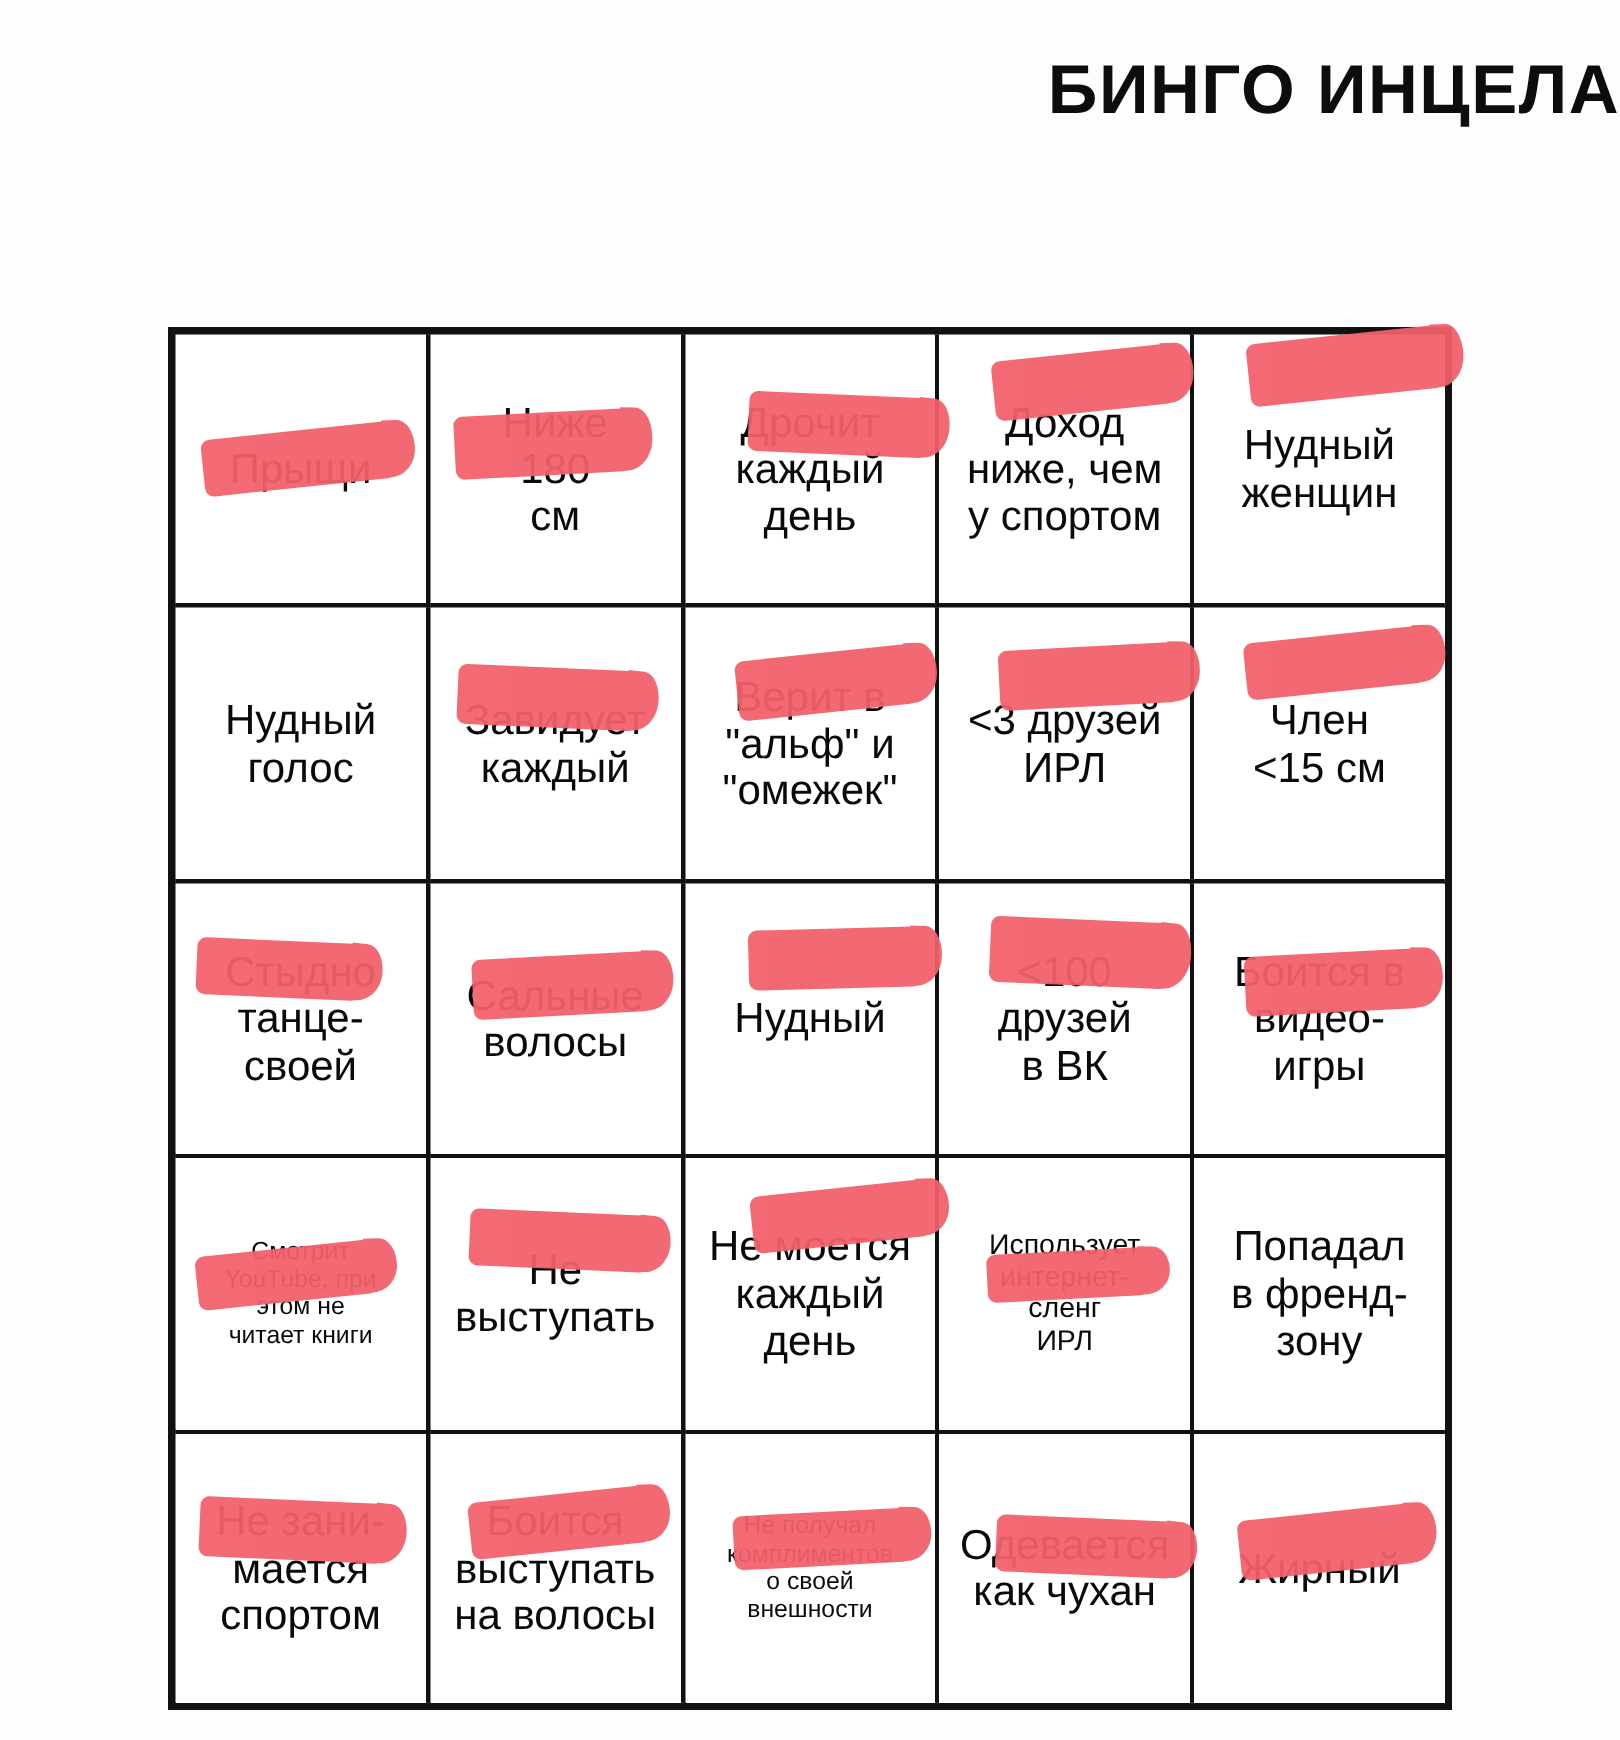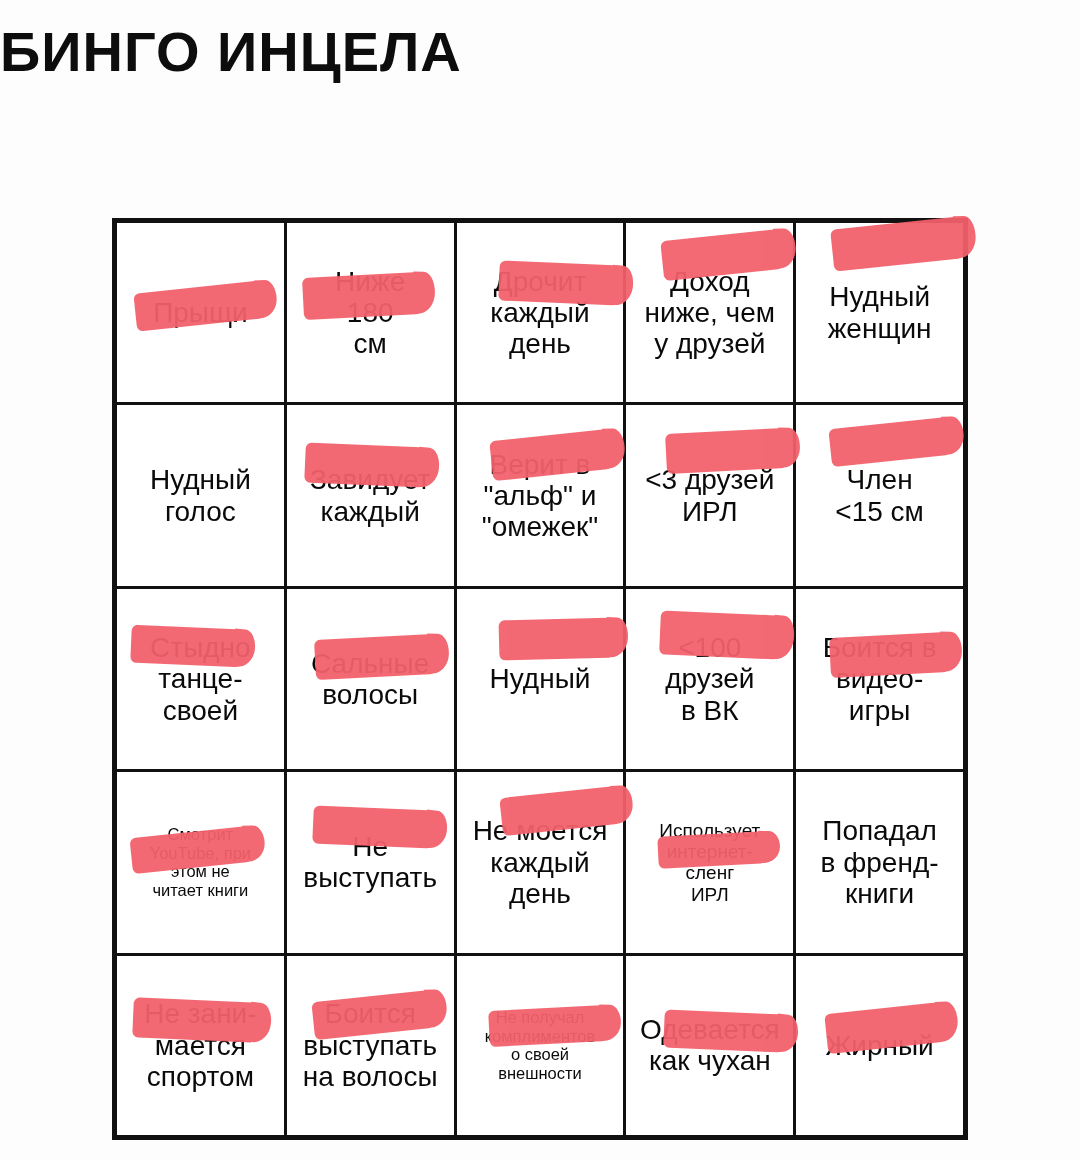--- a/index.html
+++ b/index.html
@@ -17,26 +17,26 @@
   }
 
   .page {
     width: 1080px;
     height: 1160px;
     position: relative;
     background: #fdfdfd;
   }
 
   .title {
-    text-align: left;
-    font-size: 56px;
+    text-align: right;
+    font-size: 46px;
     font-weight: bold;
     letter-spacing: 1px;
     margin: 0;
-    padding-top: 24px;
+    padding-top: 36px;
     line-height: 1.0;
     color: #0d0d0d;
   }
 
   .board-wrap {
     position: absolute;
     left: 112px;
     top: 218px;
     width: 856px;
     height: 922px;
@@ -120,21 +120,21 @@
             </td>
             <td>
               <div class="cell-inner">Дрочит
 каждый
 день</div>
               <span class="mark rot-c" style="left: 42px; top: 40px; width: 120px; height: 40px; background: rgb(242, 96, 107);"></span>
             </td>
             <td>
               <div class="cell-inner">Доход
 ниже, чем
-у друзей</div>
+у спортом</div>
               <span class="mark rot-b" style="left: 36px; top: 12px; width: 120px; height: 40px; background: rgb(242, 96, 107);"></span>
             </td>
             <td>
               <div class="cell-inner">Нудный
 женщин</div>
               <span class="mark rot-b" style="left: 36px; top: 0px; width: 130px; height: 42px; background: rgb(242, 96, 107);"></span>
             </td>
           </tr>
           <tr>
             <td>
@@ -214,21 +214,21 @@
             <td class="fs-small">
               <div class="cell-inner">Использует
 интернет-
 сленг
 ИРЛ</div>
               <span class="mark rot-a" style="left: 32px; top: 62px; width: 108px; height: 32px; background: rgb(242, 96, 107);"></span>
             </td>
             <td>
               <div class="cell-inner">Попадал
 в френд-
-книги</div>
+зону</div>
             </td>
           </tr>
           <tr>
             <td>
               <div class="cell-inner">Не зани-
 мается
 спортом</div>
               <span class="mark rot-c" style="left: 16px; top: 44px; width: 124px; height: 40px; background: rgb(242, 96, 107);"></span>
             </td>
             <td>

